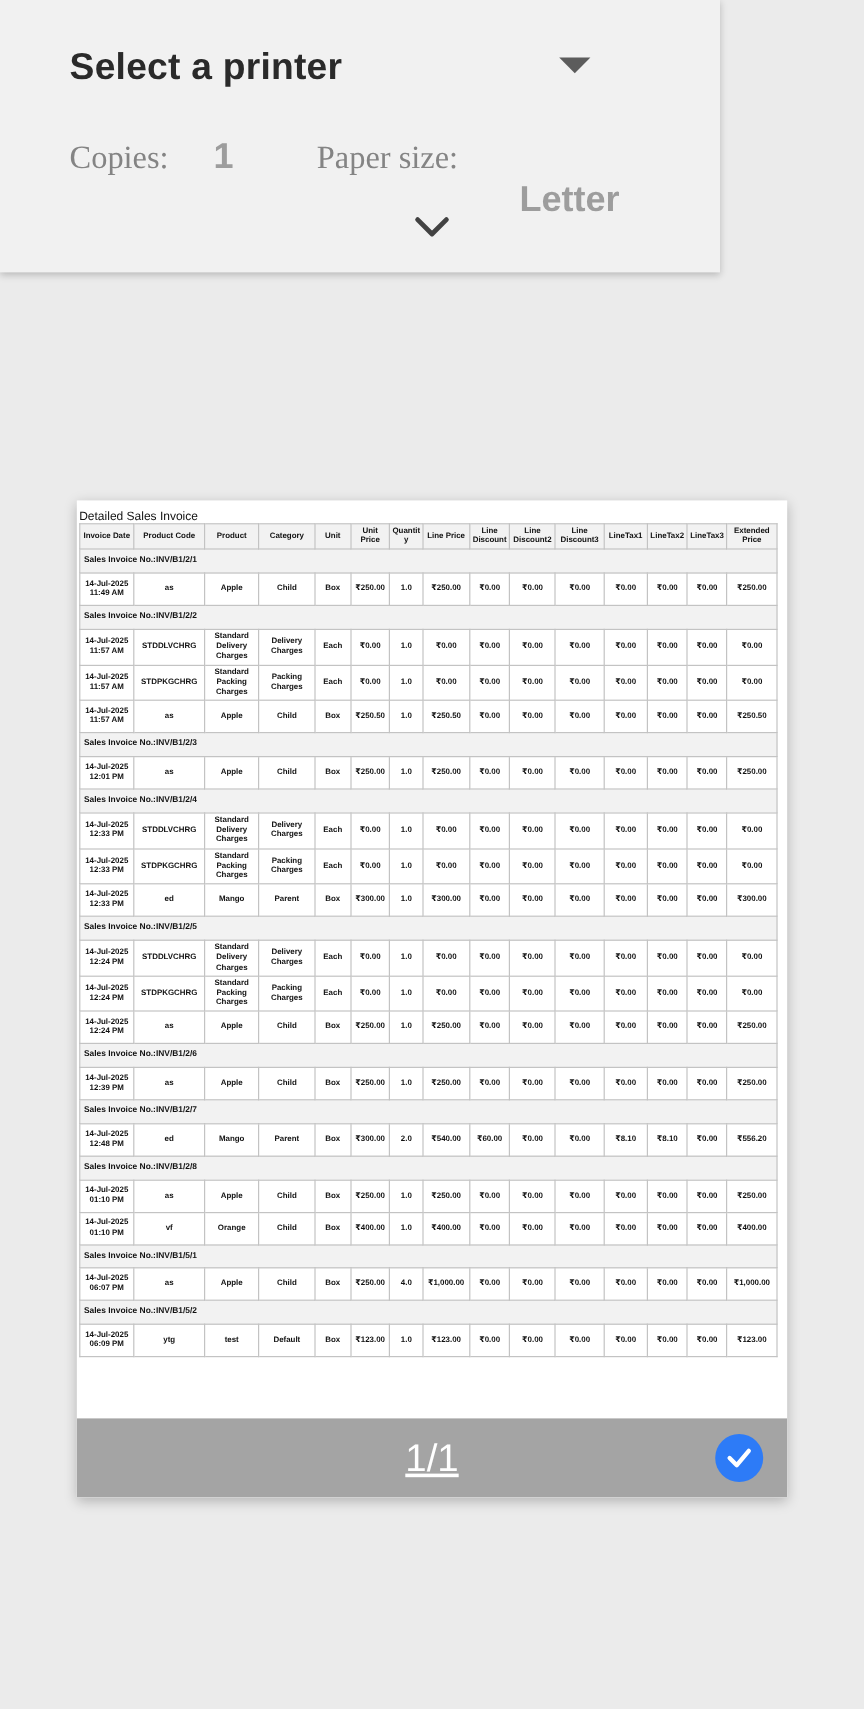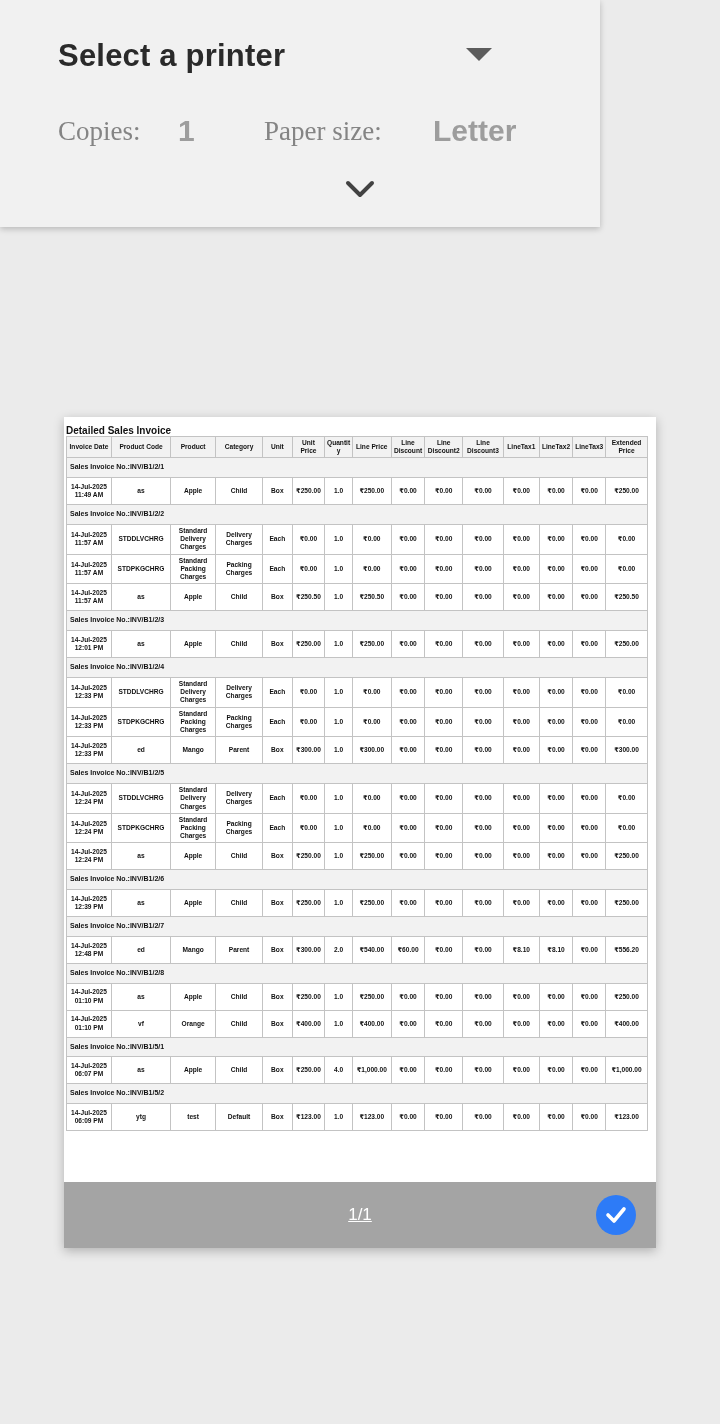--- a/index.html
+++ b/index.html
@@ -51,21 +51,21 @@
   .opt-value {
     position: absolute;
     font-size: 30px;
     font-weight: bold;
     color: #9d9d9d;
     top: 114px;
   }
   .copies-label { left: 58px; }
   .copies-value { left: 178px; }
   .papersize-label { left: 264px; }
-  .papersize-value { left: 433px; }
+  .papersize-value { left: 433px; margin-top: 36px; }
   .expand-btn {
     position: absolute;
     left: 336px; top: 172px;
     width: 48px; height: 36px;
     display: flex; align-items: center; justify-content: center;
     cursor: pointer;
     background: transparent; border: none;
   }
 
   
@@ -73,21 +73,21 @@
     position: absolute;
     left: 64px; top: 417px;
     width: 592px; height: 831px;
     background: #ffffff;
     box-shadow: 0 3px 10px rgba(0,0,0,0.25);
     overflow: hidden;
   }
   .doc-title {
     margin: 8px 12px 0 2px;
     font-size: 10px;
-    font-weight: bold;
+    font-weight: normal;
     color: #111;
   }
   .doc-heading {
     margin: 9px 0 4px 2px;
     font-size: 16px;
     font-weight: bold;
     color: #111;
   }
   table.invoice {
     margin-left: 2px;
@@ -124,21 +124,21 @@
   
   .pagebar {
     position: absolute;
     left: 0; bottom: 0;
     width: 100%; height: 66px;
     background: #a4a4a4;
     display: flex; align-items: center; justify-content: center;
   }
   .page-indicator {
     color: #ffffff;
-    font-size: 17px;
+    font-size: 32px;
     text-decoration: underline;
   }
   .confirm-btn {
     position: absolute;
     right: 20px; top: 13px;
     width: 40px; height: 40px;
     border-radius: 50%;
     background: #2d7bf7;
     border: none;
     display: flex; align-items: center; justify-content: center;

